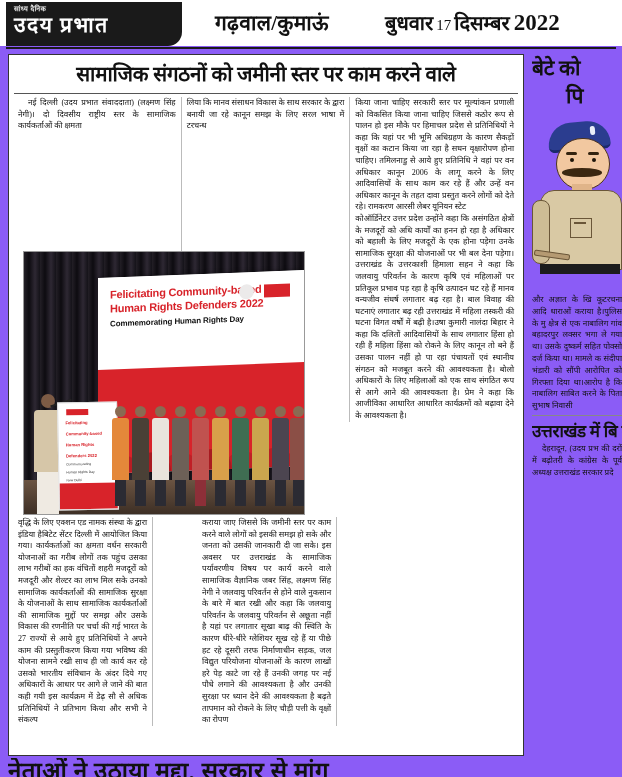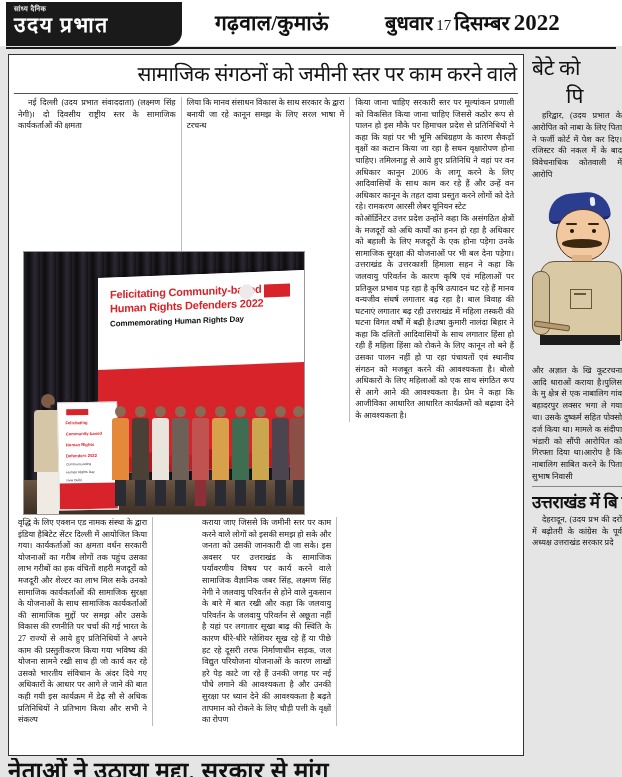--- a/index.html
+++ b/index.html
@@ -2,21 +2,21 @@
 <html><head>
 <meta charset="utf-8">
 <style>
   html,body{margin:0;padding:0;}
   body{
     width:622px;height:777px;overflow:hidden;
     background:#ffffff;
     font-family:"Liberation Serif","DejaVu Serif",serif;
     color:#111;
   }
-  .page{position:relative;width:622px;height:777px;background:#e5e5e5;}
+  .page{position:relative;width:622px;height:777px;background:#8b5cf6;}
 
   
   .masthead{position:relative;height:46px;width:622px;background:#ffffff;}
   .logo-block{
     position:absolute;left:6px;top:2px;width:176px;height:44px;
     background:#1a1a1a;border-radius:0 0 14px 0;
     display:flex;flex-direction:column;justify-content:flex-start;
     padding:2px 0 0 8px;box-sizing:border-box;
   }
   .logo-sub{
@@ -43,22 +43,22 @@
   .rule{position:absolute;left:6px;top:47px;width:610px;height:2px;background:#1a1a1a;}
 
   
   .lead{
     position:absolute;left:8px;top:54px;width:516px;height:702px;
     border:1.5px solid #333;box-sizing:border-box;background:#fff;
     overflow:hidden;
   }
   .lead-head{
     padding:4px 6px 2px 6px;
-    font-size:20.5px;font-weight:400;line-height:30px;
-    letter-spacing:-0.2px;text-align:right;white-space:nowrap;
+    font-size:20.5px;font-weight:700;line-height:30px;
+    letter-spacing:-0.2px;text-align:center;white-space:nowrap;
   }
   .lead-head .l2{display:block;}
   .head-sep{height:1px;background:#555;margin:2px 5px 3px 5px;}
 
   .cols{display:flex;gap:0;padding:0 4px;box-sizing:border-box;justify-content:space-between;}
   .col{
     width:169px;box-sizing:border-box;padding:0 5px;
     font-size:8.1px;line-height:11.6px;text-align:justify;
     hyphens:auto;
   }
@@ -127,21 +127,21 @@
   .speaker .sh{width:14px;height:14px;border-radius:50%;background:#7d5b45;margin:0 auto;}
   .speaker .sb{width:28px;height:62px;background:#d6c6a8;margin:2px auto 0 auto;border-radius:4px 4px 0 0;}
   .speaker .sl{width:22px;height:42px;background:#efeae2;margin:0 auto;}
   .mic{position:absolute;left:26px;top:150px;width:22px;height:2px;background:#222;transform:rotate(-18deg);}
 
   
   .side{
     position:absolute;left:532px;top:54px;width:90px;height:702px;overflow:hidden;
   }
   .side-head{
-    font-size:21px;font-weight:400;line-height:28px;letter-spacing:-.3px;white-space:nowrap;
+    font-size:21px;font-weight:700;line-height:28px;letter-spacing:-.3px;white-space:nowrap;
   }
   .side-head .ind{padding-left:34px;display:block;}
   .side p{
     margin:0;font-size:8.1px;line-height:11.8px;text-align:justify;
   }
   .side p.ind{text-indent:10px;}
   .side-rule{height:1px;background:#888;margin:3px 0 3px 0;}
 
   
   .cop{position:relative;width:90px;height:178px;margin:4px 0 2px 0;overflow:hidden;}
@@ -327,21 +327,20 @@
 
   </div>
 
   <div class="side">
 
     <div class="side-head">
       <span>बेटे को</span>
       <span class="ind">पि</span>
     </div>
 
-    <p class="ind">हरिद्वार, (उदय प्रभात के आरोपित को नाबा के लिए पिता ने फर्जी कोर्ट में पेश कर दिए। रजिस्टर की नकल में के बाद विवेचनाधिक कोतवाली में आरोपि</p>
 
     <div class="cop">
       <div class="cap"></div>
       <div class="capshine"></div>
       <div class="face"></div>
       <div class="brow" style="left:34px;top:38px"></div>
       <div class="brow" style="left:56px;top:38px"></div>
       <div class="eye" style="left:38px;top:44px"></div>
       <div class="eye" style="left:60px;top:44px"></div>
       <div class="mous"></div>

